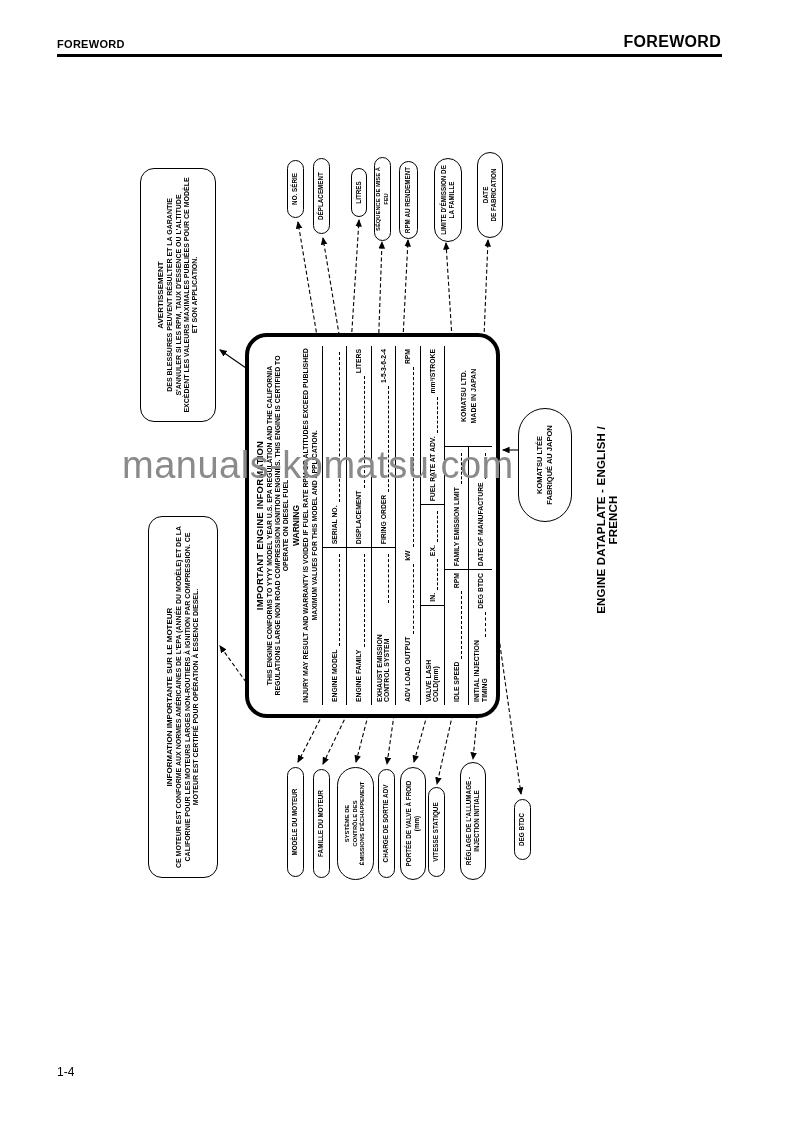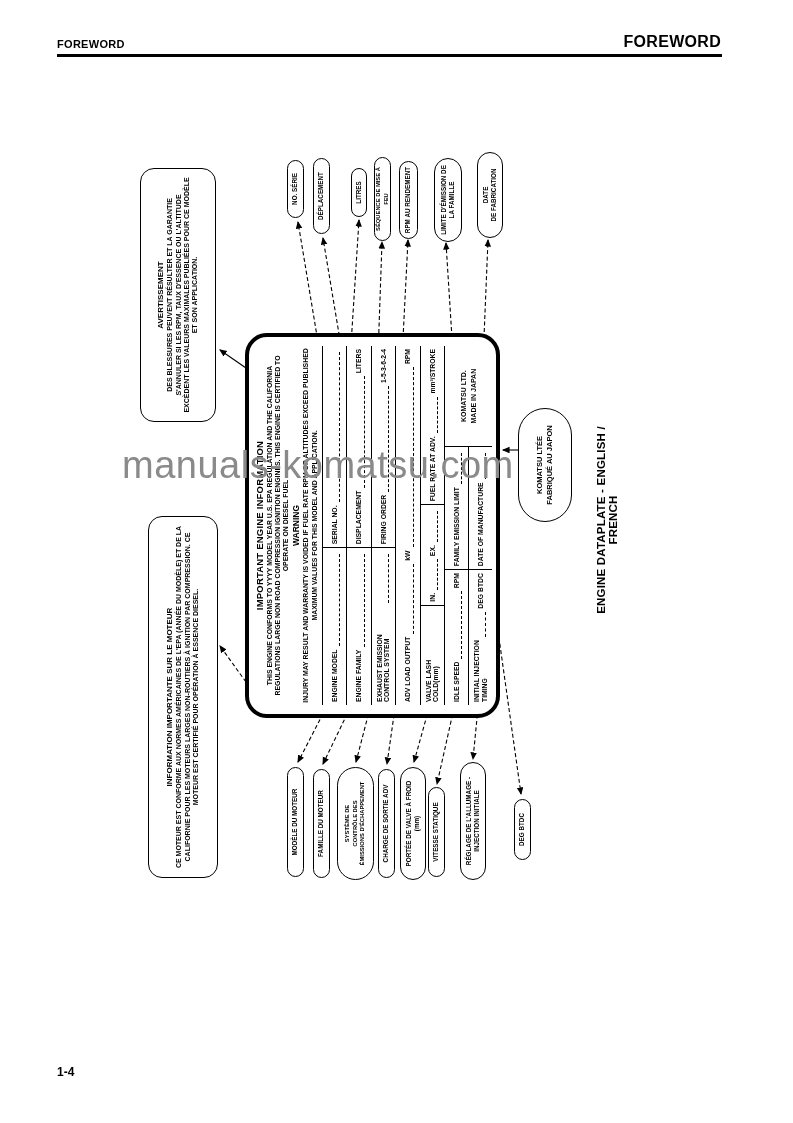--- a/index.html
+++ b/index.html
@@ -2,21 +2,21 @@
 <html><head>
 <meta charset="utf-8">
 <style>
   html,body{margin:0;padding:0;background:#fff;}
   body{width:793px;height:1123px;position:relative;overflow:hidden;
        font-family:"Liberation Sans",sans-serif;color:#000;}
   
   .hdr-left{position:absolute;left:57px;top:38px;font-size:11px;font-weight:bold;letter-spacing:.3px;}
   .hdr-right{position:absolute;right:72px;top:33px;font-size:16px;font-weight:bold;letter-spacing:.3px;}
   .hdr-rule{position:absolute;left:57px;top:54px;width:665px;height:3px;background:#000;}
-  .pagenum{position:absolute;left:57px;top:1065px;font-size:12px;font-weight:bold;}
+  .pagenum{position:absolute;left:57px;top:1065px;font-size:12px;font-weight:normal;}
   .watermark{position:absolute;left:122px;top:444px;font-size:38px;color:#8a8a8a;
              letter-spacing:.5px;z-index:40;white-space:nowrap;}
   
   .diagram{position:absolute;left:140px;top:150px;width:480px;height:740px;}
   .reading{position:absolute;left:0;top:0;width:740px;height:480px;
            transform-origin:0 0;transform:rotate(-90deg) translateX(-740px);}
   .reading>*{position:absolute;box-sizing:border-box;}
   svg.leads{left:0;top:0;width:740px;height:480px;}
   
   .bigbox{border:1.5px solid #000;border-radius:14px;background:#fff;

